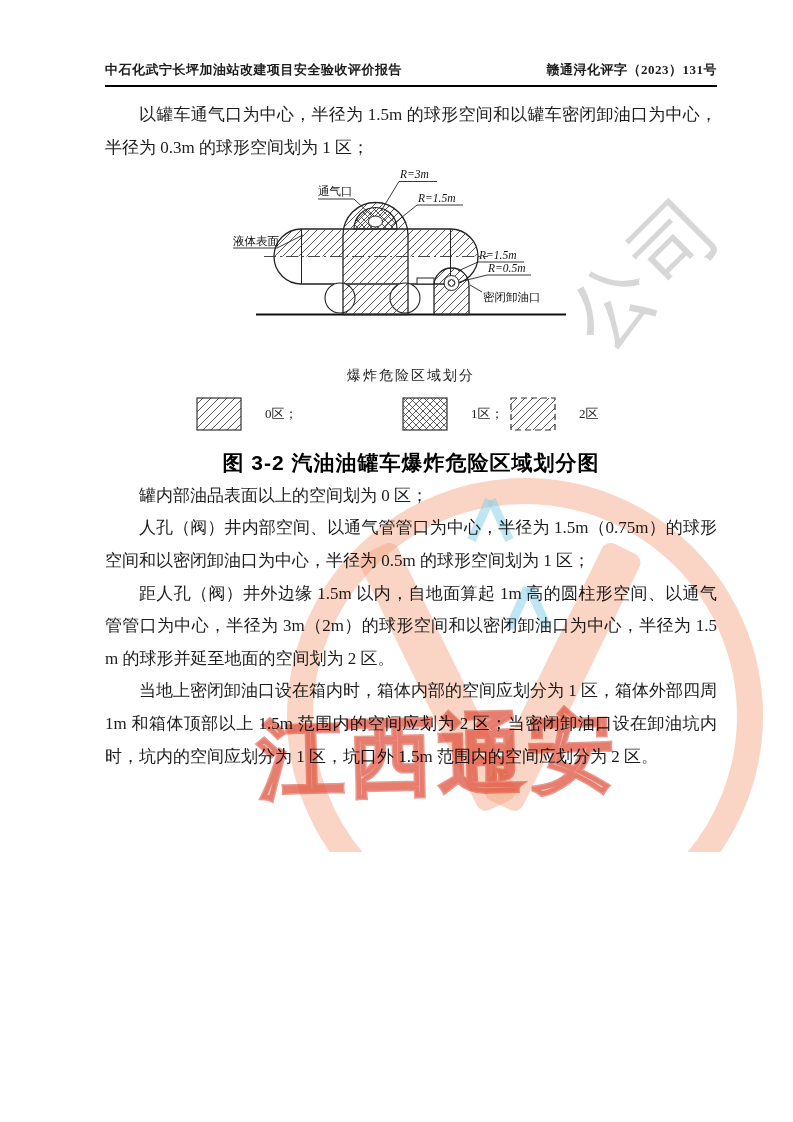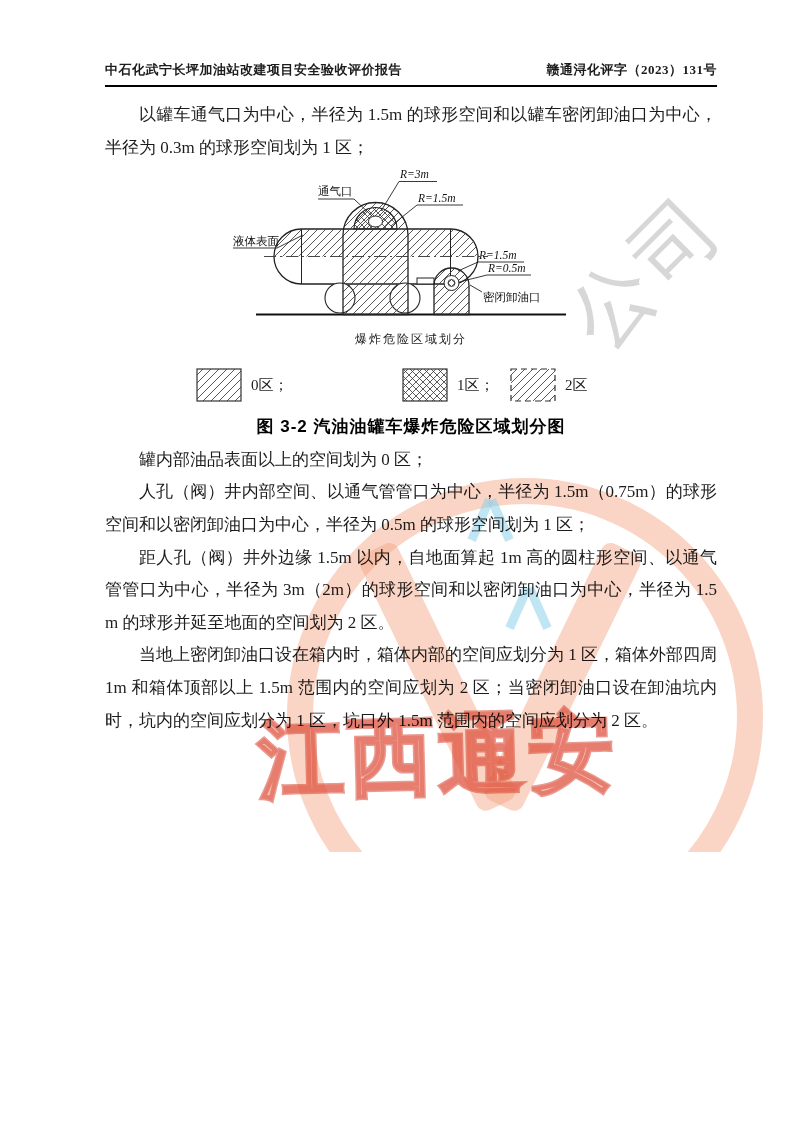--- a/index.html
+++ b/index.html
@@ -11,27 +11,27 @@
           font-size:13px;font-weight:bold;letter-spacing:.5px;
           padding-bottom:6px;border-bottom:2px solid #000;}
   
   .content{position:absolute;left:105px;top:99px;width:612px;
            font-size:17px;line-height:32.6px;text-align:justify;word-break:break-all;}
   .content p{margin:0;text-indent:2em;}
   
   .fig{margin:0;text-align:center;}
   .fig svg.diagram{display:block;margin:0 auto;}
   .fig-cap1{font-size:16px;line-height:21px;letter-spacing:1px;text-indent:0;}
-  .fig-cap2{font-size:12px;line-height:21px;letter-spacing:2px;text-indent:0;}
+  .fig-cap2{font-size:14px;line-height:21px;letter-spacing:2px;text-indent:0;margin-top:36px;}
   .legend{position:relative;height:46px;margin-top:6px;}
-  .leg-item{position:absolute;top:12px;display:flex;align-items:center;gap:9px;
-            font-size:15px;line-height:34px;}
+  .leg-item{position:absolute;top:5px;display:flex;align-items:center;gap:23px;
+            font-size:13px;line-height:34px;}
   .leg-0{left:91px;} .leg-1{left:260px;padding-left:37px;} .leg-2{left:405px;}
   .fig-title{margin-top:9px;font-family:"Liberation Sans",sans-serif;
-             font-size:17px;font-weight:bold;letter-spacing:1px;color:#000;}
+             font-size:21px;font-weight:bold;letter-spacing:1px;color:#000;}
   
   .diagram text{font-family:"Liberation Serif",serif;font-size:11.5px;fill:#111;}
   .diagram text.rlabel{font-style:italic;}
   
   .page-number{position:absolute;left:0;top:1036px;width:100%;text-align:center;
                font-size:13.5px;color:#222;margin-top:9px;}
   
   .wm{position:absolute;inset:0;pointer-events:none;mix-blend-mode:multiply;}
   .wm-ring{position:absolute;left:287px;top:478px;width:424px;height:424px;
            border:26px solid rgba(246,170,138,.5);border-radius:50%;}

